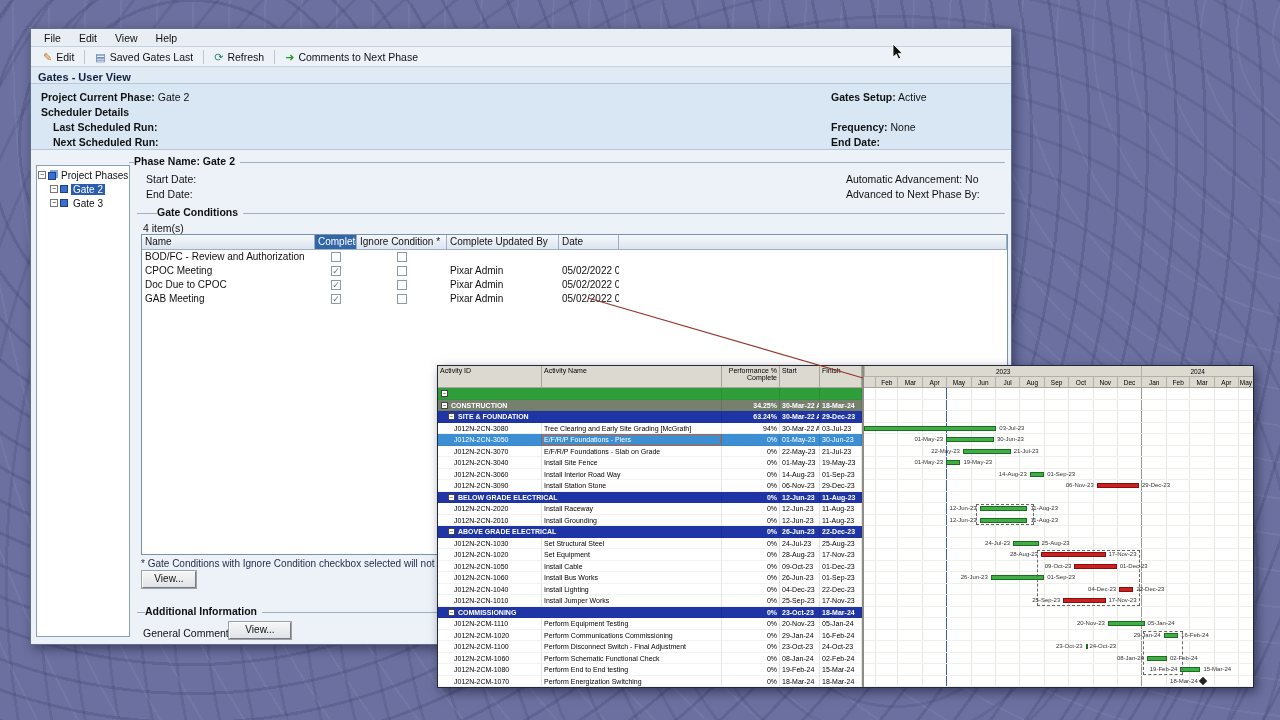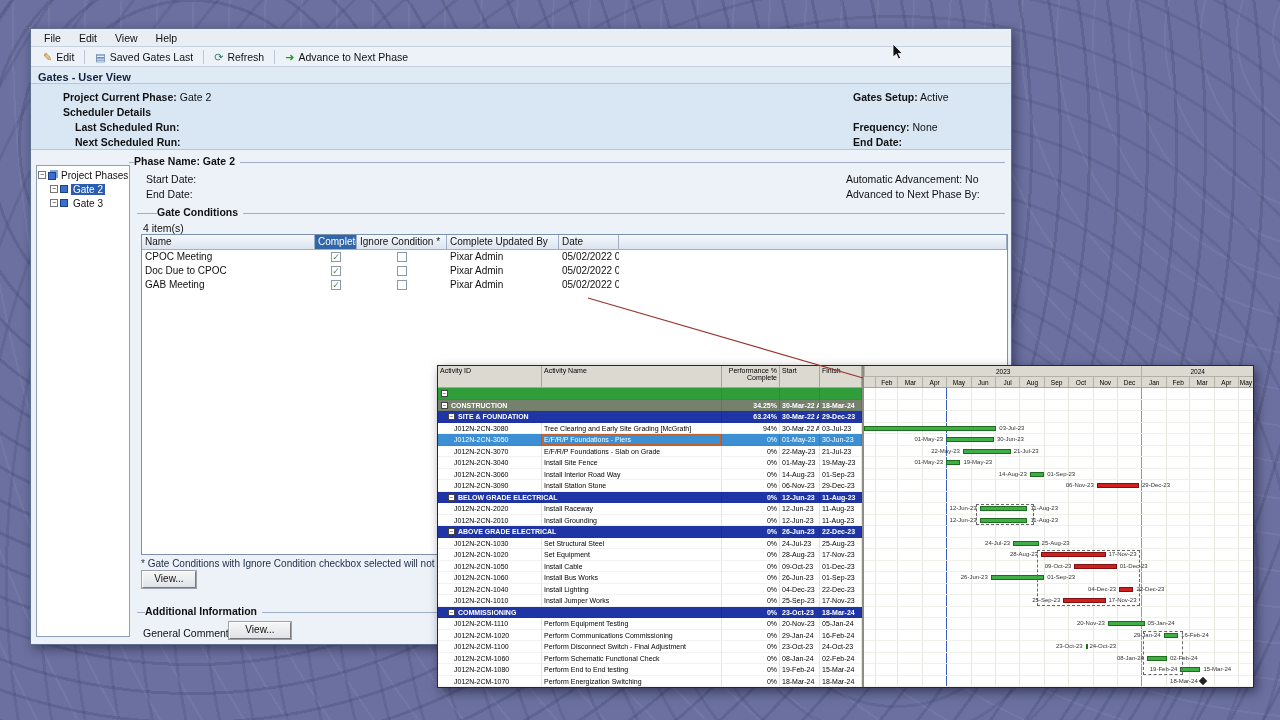--- a/index.html
+++ b/index.html
@@ -21,21 +21,21 @@
   }
   .menubar { height:18px; background:#e9eef5; border-bottom:1px solid #c6d1e0; display:flex; align-items:center; padding-left:4px; }
   .menu-item { padding:2px 9px; font-size:10.5px; }
   .toolbar { height:20px; background:#edf2f8; border-bottom:1px solid #c6d1e0; display:flex; align-items:center; padding-left:5px; }
   .tbtn { display:flex; align-items:center; gap:4px; padding:1px 7px; font-size:10.5px; white-space:nowrap; }
   .tico { font-size:11px; line-height:10px; }
   .tsep { width:1px; height:14px; background:#bcc7d6; margin:0 3px; }
   .viewtitle { height:17px; background:#dfeaf4; border-bottom:1px solid #b9c6d8; font-weight:bold; font-size:11px; padding:4px 7px; color:#0f2140; }
   .infopanel { position:relative; height:66px; background:#d9e7f5; border-bottom:1px solid #b9c6d8; }
   .ip { position:absolute; white-space:nowrap; }
-  .lbl-b { font-weight:bold;margin-left:22px; }
+  .lbl-b { font-weight:bold; }
   .phasebody { position:absolute; top:121px; left:0; right:0; bottom:0; background:#edf2f8; }
   .grp-line { position:absolute; height:0; border-top:1px solid #9fb0c6; }
   .grp-label { position:absolute; font-weight:bold; background:#edf2f8; padding:0 5px 0 0; white-space:nowrap; z-index:2; }
 
   
   .tree { position:absolute; left:5px; top:15px; width:94px; height:472px; background:#fff; border:1px solid #8ca0b8; padding:2px 1px; font-size:10px; overflow:hidden; }
   .tree-row { display:flex; align-items:center; height:14px; white-space:nowrap; }
   .tbox { display:inline-block; width:8px; height:8px; border:1px solid #777; background:#fff; font-size:7px; line-height:6px; text-align:center; margin-right:2px; flex:none; }
   .ticon { display:inline-block; width:8px; height:8px; background:#3a6fd0; border:1px solid #1d3f86; margin-right:3px; flex:none; }
   .ticon.dbl { box-shadow:2px -2px 0 #7fa4e0; margin-top:2px; }
@@ -122,21 +122,21 @@
         <span>Saved Gates Last</span>
       </span>
       <span class="tsep"></span>
       <span class="tbtn">
         <span class="tico" style="color:#2a7a5a;">⟳</span>
         <span>Refresh</span>
       </span>
       <span class="tsep"></span>
       <span class="tbtn">
         <span class="tico" style="color:#1f9f1f;">➜</span>
-        <span>Advance to Next Phase</span>
+        <span>Comments to Next Phase</span>
       </span>
     </div>
     <div class="viewtitle">Gates - User View</div>
 
     <div class="infopanel">
       <div class="ip" style="left:10px; top:7px;">
         <span class="lbl-b">Project Current Phase:</span>
         <span>Gate 2</span>
       </div>
       <div class="ip" style="left:800px; top:7px;">
@@ -192,20 +192,31 @@
       <div class="ctable">
         <div class="c-head">
           <div class="c-hcell" style="width:173px;">Name</div>
           <div class="c-hcell sel" style="width:42px;">Complete</div>
           <div class="c-hcell" style="width:90px;">Ignore Condition *</div>
           <div class="c-hcell" style="width:112px;">Complete Updated By</div>
           <div class="c-hcell" style="width:60px;">Date</div>
           <div class="c-hcell" style="flex:1;"></div>
         </div>
         <div>
+            <div class="c-row">
+              <div class="c-cell" style="width: 173px;">BOD/FC - Review and Authorization</div>
+              <div class="c-cell ctr" style="width: 42px;">
+                <div class="cb"></div>
+              </div>
+              <div class="c-cell ctr" style="width: 90px;">
+                <div class="cb"></div>
+              </div>
+              <div class="c-cell" style="width: 112px;"></div>
+              <div class="c-cell" style="width: 60px;"></div>
+            </div>
             <div class="c-row">
               <div class="c-cell" style="width: 173px;">CPOC Meeting</div>
               <div class="c-cell ctr" style="width: 42px;">
                 <div class="cb">✓</div>
               </div>
               <div class="c-cell ctr" style="width: 90px;">
                 <div class="cb"></div>
               </div>
               <div class="c-cell" style="width: 112px;">Pixar Admin</div>
               <div class="c-cell" style="width: 60px;">05/02/2022 0</div>

